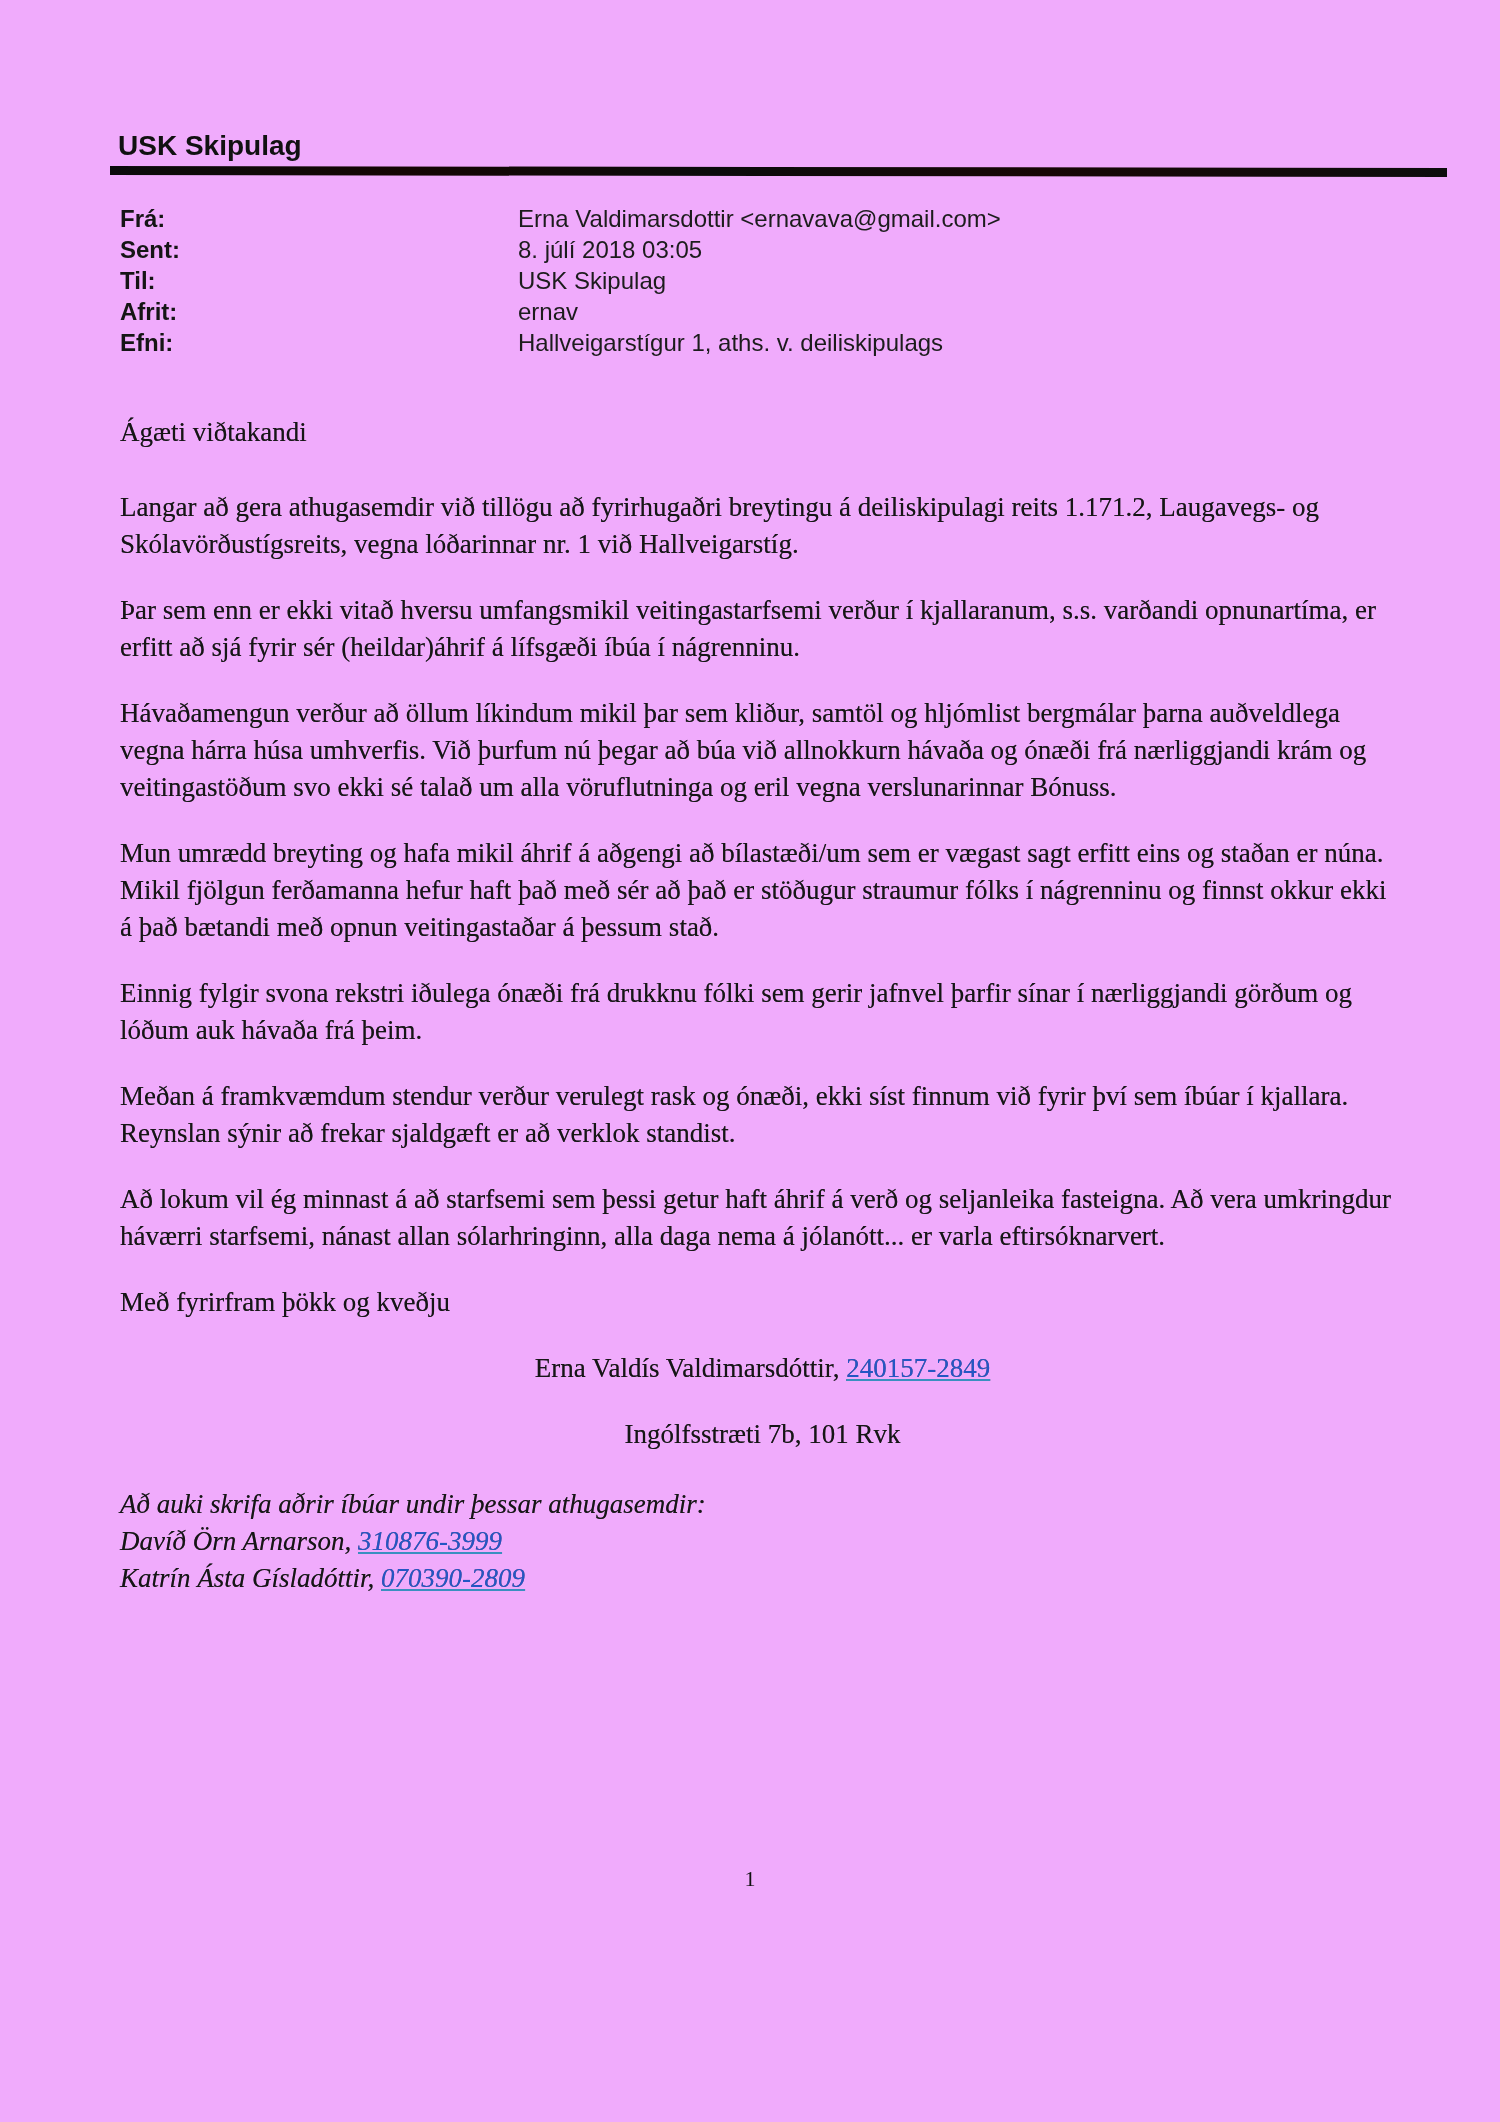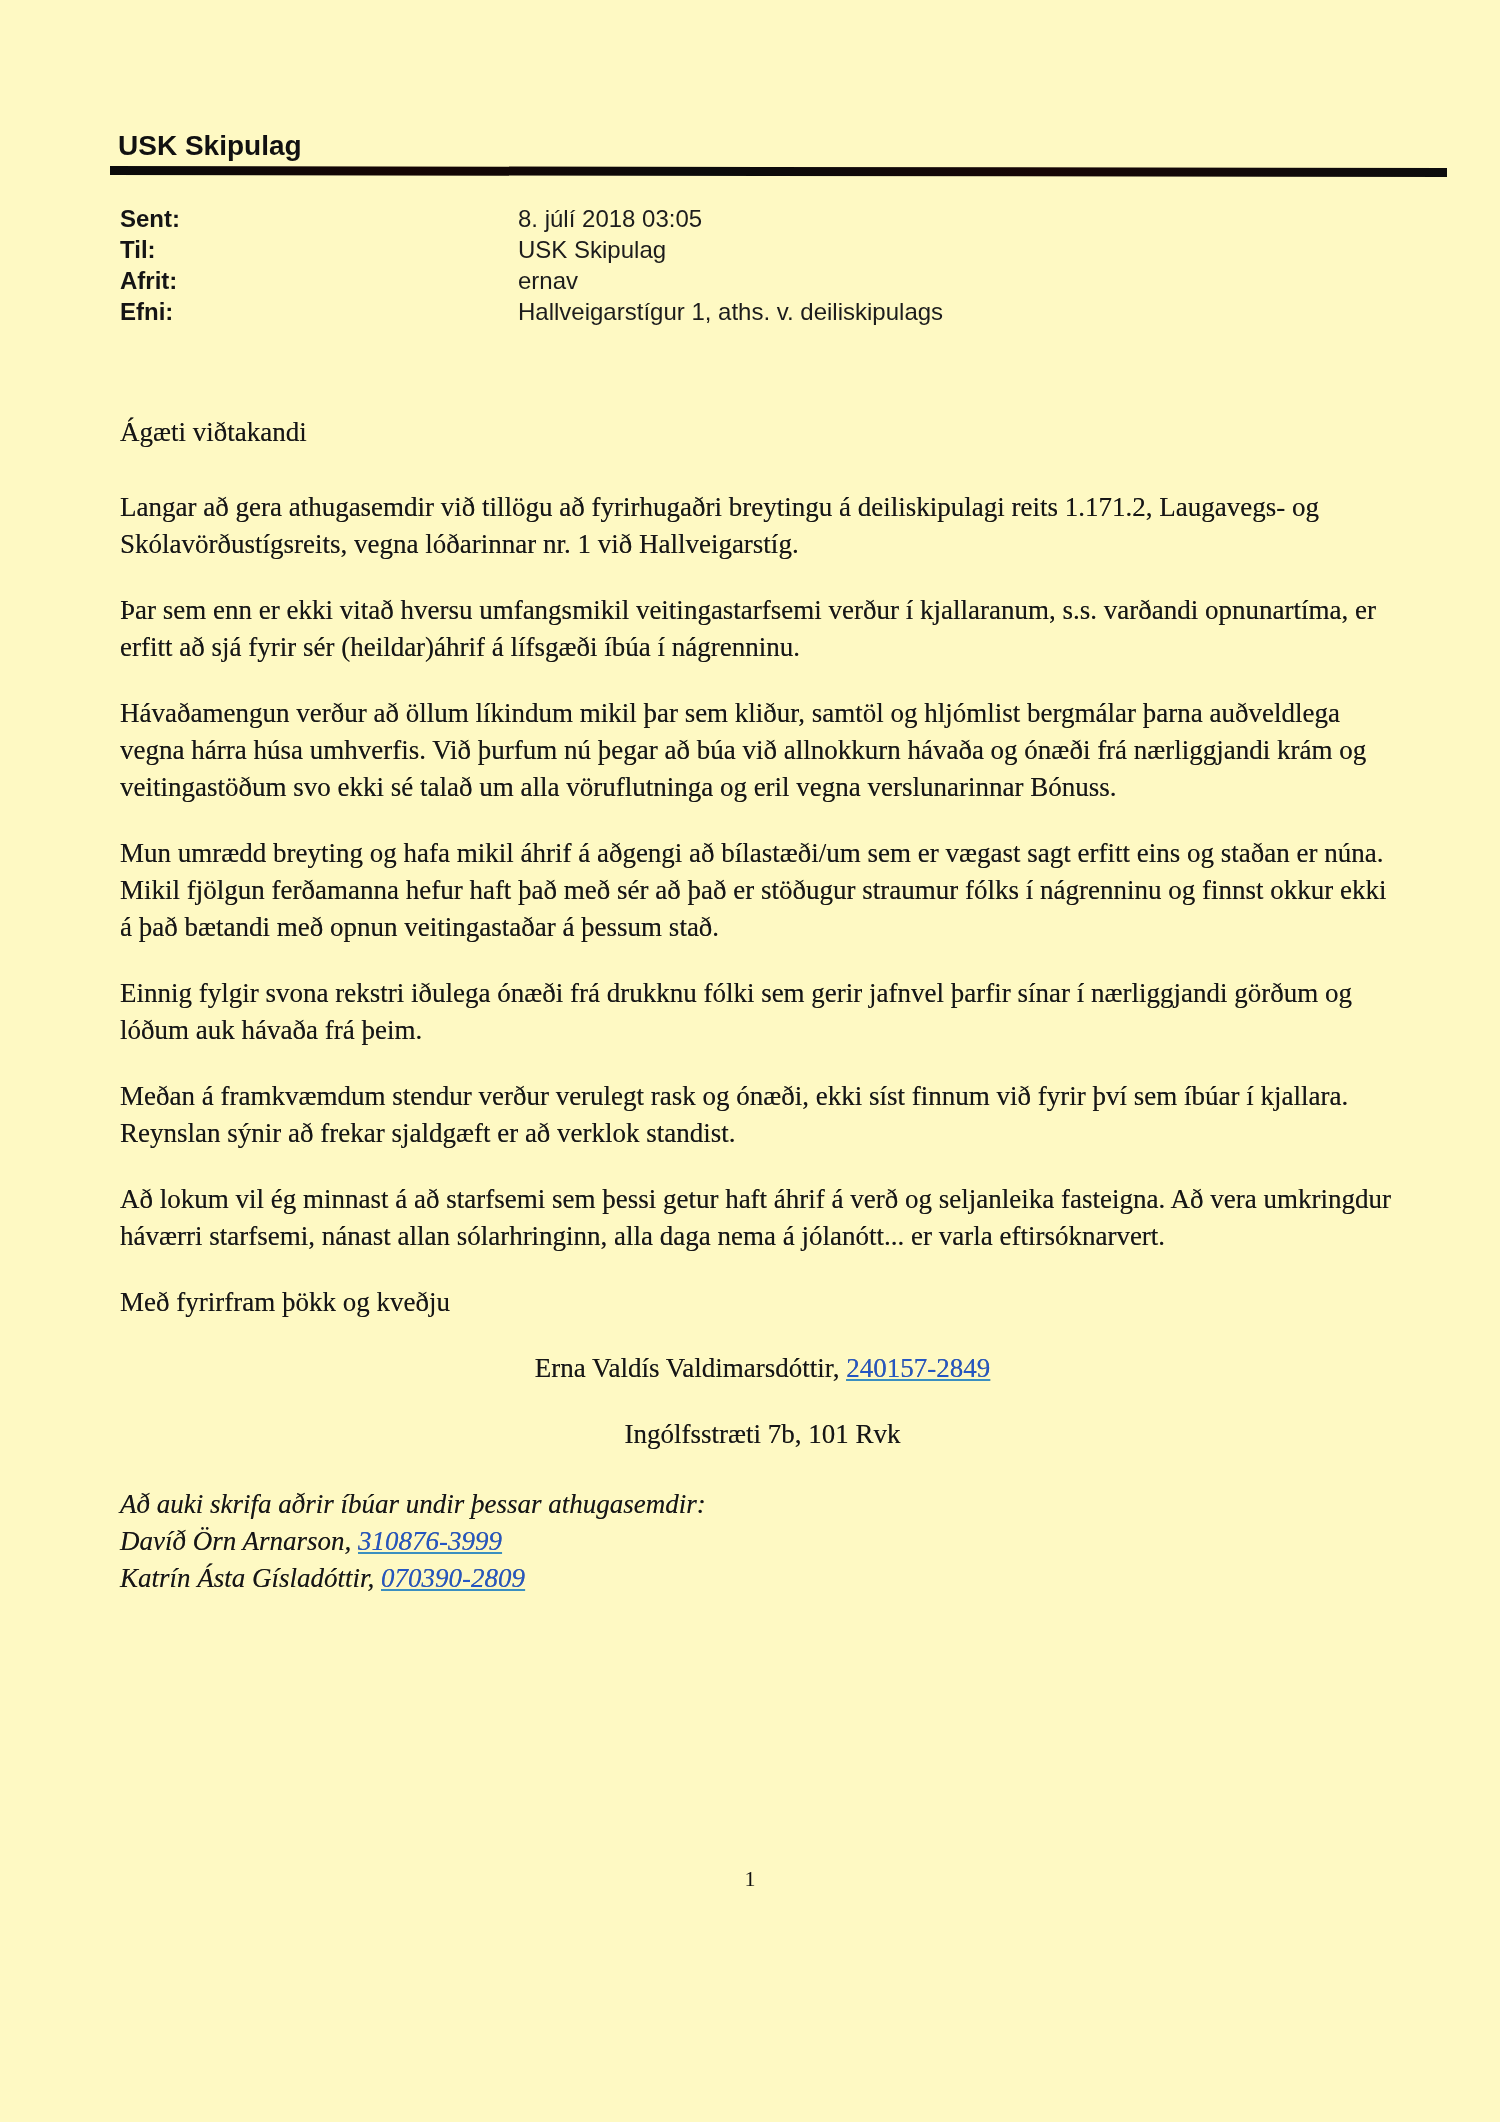--- a/index.html
+++ b/index.html
@@ -4,21 +4,21 @@
 <style>
   html, body {
     margin: 0;
     padding: 0;
     background: #e8e8e8;
   }
   .page {
     position: relative;
     width: 1500px;
     height: 2122px;
-    background: #fef9c3;
+    background: #f0abfc;
     margin: 0 auto;
     overflow: hidden;
     color: #1a1a1a;
   }
   .doc-title {
     position: absolute;
     left: 118px;
     top: 130px;
     font-family: "Liberation Sans", sans-serif;
     font-weight: bold;
@@ -93,20 +93,24 @@
 </head>
 <body>
 
 <div class="page">
 
   <div class="doc-title">USK Skipulag</div>
   <div class="header-rule"></div>
 
   <div class="fields">
     <div class="field-row">
+      <span class="field-label">Frá:</span>
+      <span class="field-value">Erna Valdimarsdottir &lt;ernavava@gmail.com&gt;</span>
+    </div>
+    <div class="field-row">
       <span class="field-label">Sent:</span>
       <span class="field-value">8. júlí 2018 03:05</span>
     </div>
     <div class="field-row">
       <span class="field-label">Til:</span>
       <span class="field-value">USK Skipulag</span>
     </div>
     <div class="field-row">
       <span class="field-label">Afrit:</span>
       <span class="field-value">ernav</span>

